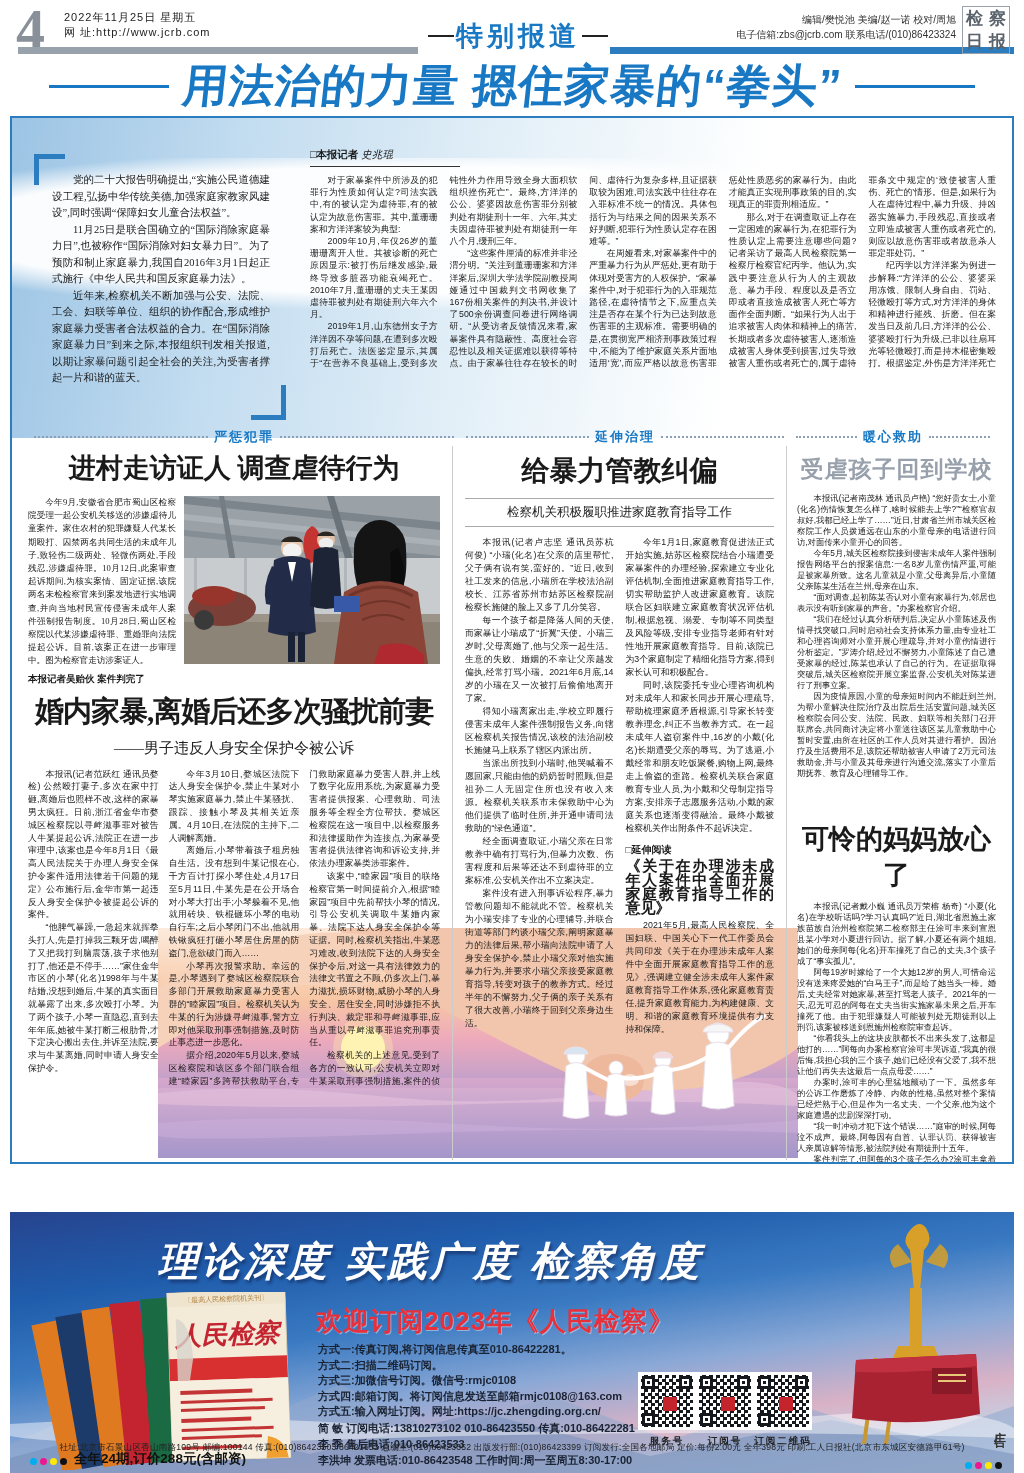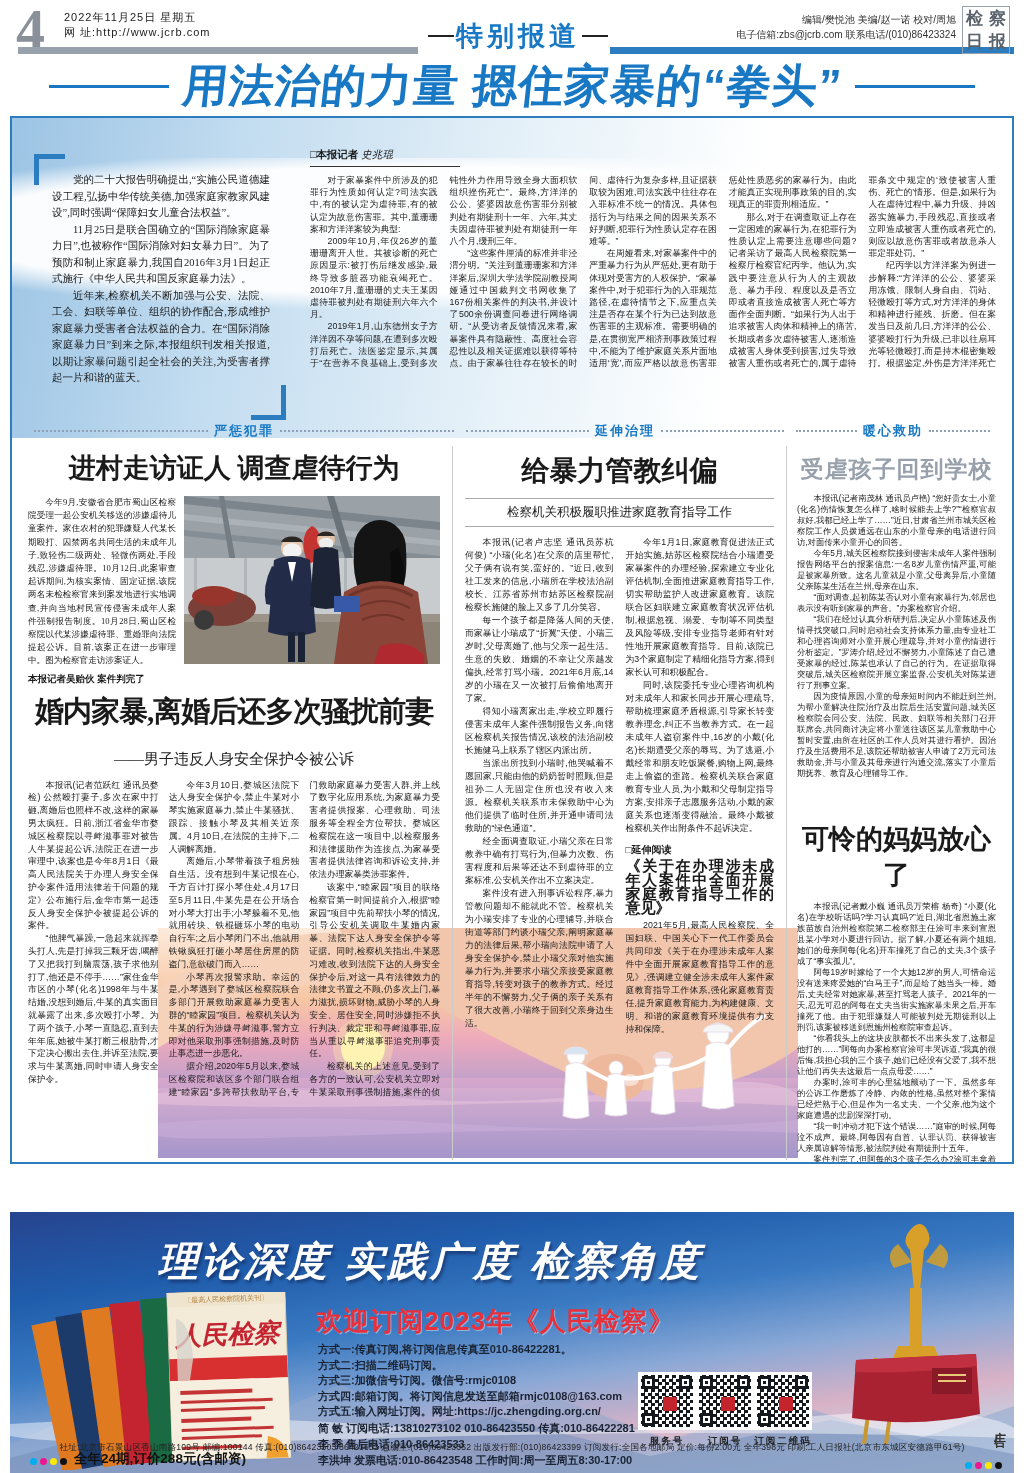--- a/index.html
+++ b/index.html
@@ -36,40 +36,40 @@
   .intro::before { content:""; position:absolute; left:-8px; top:-4px; width:26px; height:26px; border-left:5px solid #2b7dc0; border-top:5px solid #2b7dc0; }
   .intro::after { content:""; position:absolute; right:-6px; bottom:-2px; width:30px; height:30px; border-right:5px solid #2b7dc0; border-bottom:5px solid #2b7dc0; }
   .main-art { flex:1; position:relative; }
   .main-title { font-family:"Liberation Serif", serif; font-size:33px; font-weight:900; text-align:center; letter-spacing:1px; color:#111; margin-bottom:10px; }
   .byline { display:inline-block; font-size:10.5px; font-weight:bold; border-bottom:1.5px solid #333; padding-bottom:4px; min-width:150px; margin-bottom:7px; }
   .byline .byname { font-family:"Liberation Serif", serif; font-weight:normal; font-style:italic; }
   .cols5 { column-count:5; column-gap:12px; height:200px; overflow:hidden; font-size:8.8px; line-height:12.2px; text-align:justify; color:#222; }
   .cols5 p, .cols3 p, .cols2 p, .rtext p { text-indent:2em; }
 
   
-  .divider-row { display:flex; align-items:flex-start; height:24px; margin-top:4px; }
+  .divider-row { display:flex; align-items:flex-end; height:24px; margin-top:4px; }
   .div-seg { display:flex; align-items:center; }
   .div-seg.s1 { width:432px; } .div-seg.s2 { width:330px; } .div-seg.s3 { flex:1; }
   .dots { flex:1; border-bottom:2px dotted #8ea0b8; height:0; margin:0 6px; }
   .sec-label { font-size:13px; font-weight:900; color:#1878c4; letter-spacing:2px; white-space:nowrap; }
 
   
   .lower { position:relative; display:flex; height:714px; }
   .col-left { width:425px; padding:0 12px 0 0; border-right:1px solid #ccc; position:relative; z-index:2; }
   .col-mid { width:334px; padding:0 12px; border-right:1px solid #ccc; position:relative; z-index:2; }
   .col-right { flex:1; padding:0 0 0 10px; position:relative; z-index:2; }
 
   .t-left { font-family:"Liberation Serif", serif; font-size:27px; font-weight:900; text-align:center; margin:4px 0 10px; }
   .photo-row { display:flex; gap:8px; }
   .caption { width:148px; font-family:"Liberation Serif", serif; font-size:8.6px; line-height:13.2px; text-align:justify; }
   .caption p { text-indent:2em; }
   .photo { width:256px; height:168px; flex:0 0 auto; }
   .credit { font-size:9.5px; font-weight:bold; margin:5px 0 6px; }
   .t-sub { font-family:"Liberation Serif", serif; font-size:29px; font-weight:900; letter-spacing:-1px; text-align:center; margin-top:0; }
-  .t-subtitle { font-family:"Liberation Serif", serif; font-size:15px; text-align:center; margin:18px 0 10px; color:#222; }
+  .t-subtitle { font-family:"Liberation Serif", serif; font-size:15px; text-align:center; margin:7px 0 10px; color:#222; }
   .cols3 { column-count:3; column-gap:10px; height:330px; overflow:hidden; font-size:8.8px; line-height:12.8px; text-align:justify; }
 
   .t-mid { font-family:"Liberation Serif", serif; font-size:28px; font-weight:900; text-align:center; margin:6px 0 8px; }
   .mid-sub { font-size:12.5px; text-align:center; padding:5px 0; border-top:1px solid #aaa; border-bottom:1px solid #aaa; margin-bottom:9px; color:#222; }
   .cols2 { column-count:2; column-gap:12px; height:600px; overflow:hidden; font-size:8.8px; line-height:13px; text-align:justify; }
   .ext-label { font-weight:900; font-size:10px; margin-top:8px; }
   .ext-title { font-weight:900; font-size:15px; line-height:14px; margin:3px 0 4px; }
 
   .t-r1 { font-family:"Liberation Serif", serif; font-size:23px; font-weight:600; color:#97a0ab; text-align:center; letter-spacing:1px; margin:8px 0 8px; }
   .rtext { font-size:8.3px; line-height:11px; text-align:justify; overflow:hidden; }

